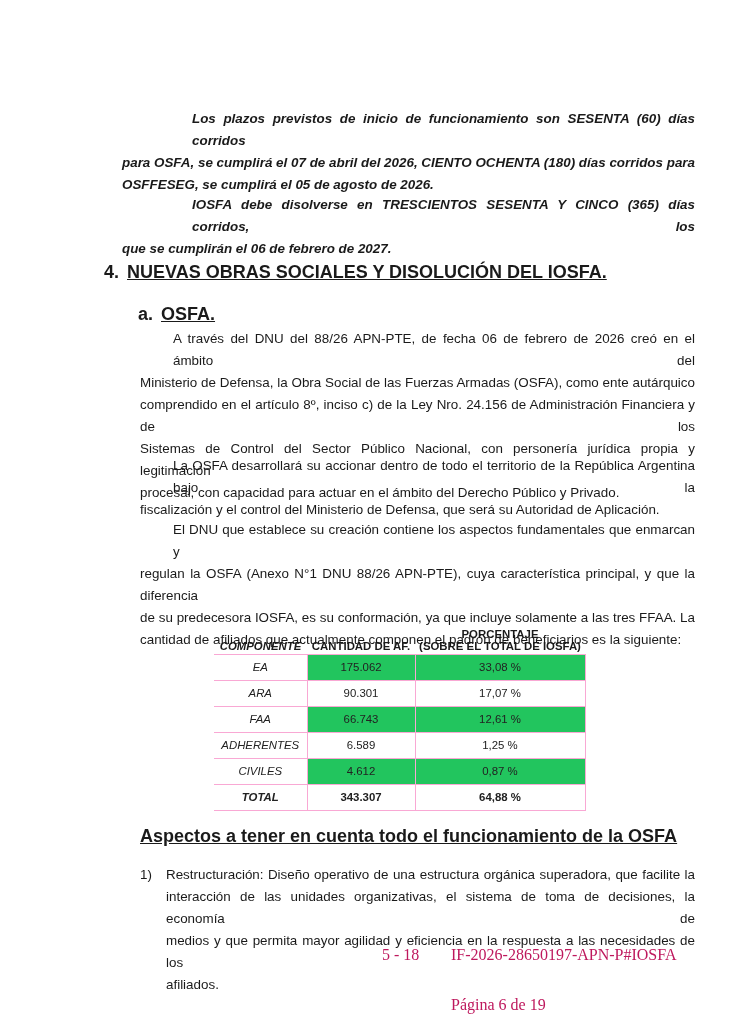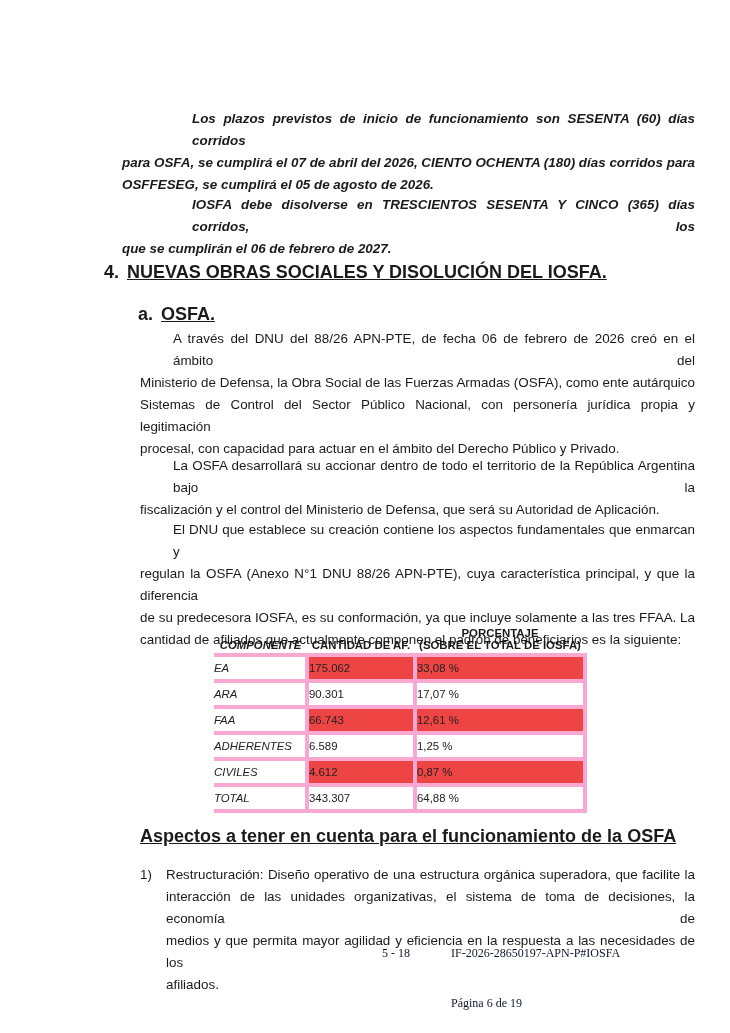--- a/index.html
+++ b/index.html
@@ -11,26 +11,26 @@
   .just { text-align: justify; text-align-last: justify; display: block; }
   .left { display: block; text-align: left; }
   .heading { position: absolute; font-weight: bold; font-size: 18px; }
   .heading .num { display: inline-block; }
   .heading .ttl { text-decoration: underline; }
   table.afil { position: absolute; left: 214px; top: 627px; border-collapse: collapse; font-size: 11.4px; }
   table.afil th { font-weight: bold; text-align: center; padding: 0 4px; line-height: 12px; height: 27px; vertical-align: bottom; padding-bottom: 2px; }
   table.afil th.comp { font-style: italic; width: 93px; }
   table.afil th.cant { width: 108px; }
   table.afil th.porc { width: 170px; }
-  table.afil td { height: 26px; border: 4px solid #f9a8d4; color: #222; }
+  table.afil td { text-align: center; height: 26px; border: 1px solid #f9a8d4; color: #222; }
   table.afil td.c1 { font-style: italic; border-left: none; }
-  table.afil tr.shade td.sh { background: #ef4444; }
-  table.afil tr.total td { font-weight: normal; margin-top: 44px; }
+  table.afil tr.shade td.sh { background: #22c55e; }
+  table.afil tr.total td { font-weight: bold; margin-top: 44px; }
   table.afil tr.total td.c1 { font-style: italic; }
-  .footer-num { position: absolute; font-family: "Liberation Serif", serif; font-size: 12px; color: #0f172a; }
+  .footer-num { position: absolute; font-family: "Liberation Serif", serif; font-size: 16px; color: #be185d; }
 </style>
 </head>
 <body>
 
 <div class="page">
 
   <div class="p bi" style="left:122px; top:108px; width:573px;">
     <span class="just" style="padding-left:70px;">Los plazos previstos de inicio de funcionamiento son SESENTA (60) días corridos</span>
     <span class="just">para OSFA, se cumplirá el 07 de abril del 2026, CIENTO OCHENTA (180) días corridos para</span>
     <span class="left">OSFFESEG, se cumplirá el 05 de agosto de 2026.</span>
@@ -47,20 +47,21 @@
   </div>
 
   <div class="heading" style="left:122px; top:304px;margin-left:16px;">
     <span class="num" style="width:18px;">a.</span>
     <span class="ttl">OSFA.</span>
   </div>
 
   <div class="p" style="left:140px; top:328px; width:555px;">
     <span class="just" style="padding-left:33px;">A través del DNU del 88/26 APN-PTE, de fecha 06 de febrero de 2026 creó en el ámbito del</span>
     <span class="just">Ministerio de Defensa, la Obra Social de las Fuerzas Armadas (OSFA), como ente autárquico</span>
+    <span class="just">comprendido en el artículo 8º, inciso c) de la Ley Nro. 24.156 de Administración Financiera y de los</span>
     <span class="just">Sistemas de Control del Sector Público Nacional, con personería jurídica propia y legitimación</span>
     <span class="left">procesal, con capacidad para actuar en el ámbito del Derecho Público y Privado.</span>
   </div>
 
   <div class="p" style="left:140px; top:455px; width:555px;">
     <span class="just" style="padding-left:33px;">La OSFA desarrollará su accionar dentro de todo el territorio de la República Argentina bajo la</span>
     <span class="left">fiscalización y el control del Ministerio de Defensa, que será su Autoridad de Aplicación.</span>
   </div>
 
   <div class="p" style="left:140px; top:519px; width:555px;">
@@ -109,21 +110,21 @@
       </tr>
       <tr class="total">
         <td class="c1">TOTAL</td>
         <td>343.307</td>
         <td>64,88 %</td>
       </tr>
     </tbody>
   </table>
 
   <div class="heading" style="left:140px; top:826px;">
-    <span class="ttl">Aspectos a tener en cuenta para el funcionamiento de la OSFA</span>
+    <span class="ttl">Aspectos a tener en cuenta todo el funcionamiento de la OSFA</span>
   </div>
 
   <div>
     <div class="p" style="left:140px; top:864px;">1)</div>
     <div class="p" style="left:166px; top:864px; width:529px;">
       <span class="just">Restructuración: Diseño operativo de una estructura orgánica superadora, que facilite la</span>
       <span class="just">interacción de las unidades organizativas, el sistema de toma de decisiones, la economía de</span>
       <span class="just">medios y que permita mayor agilidad y eficiencia en la respuesta a las necesidades de los</span>
       <span class="left">afiliados.</span>
     </div>

